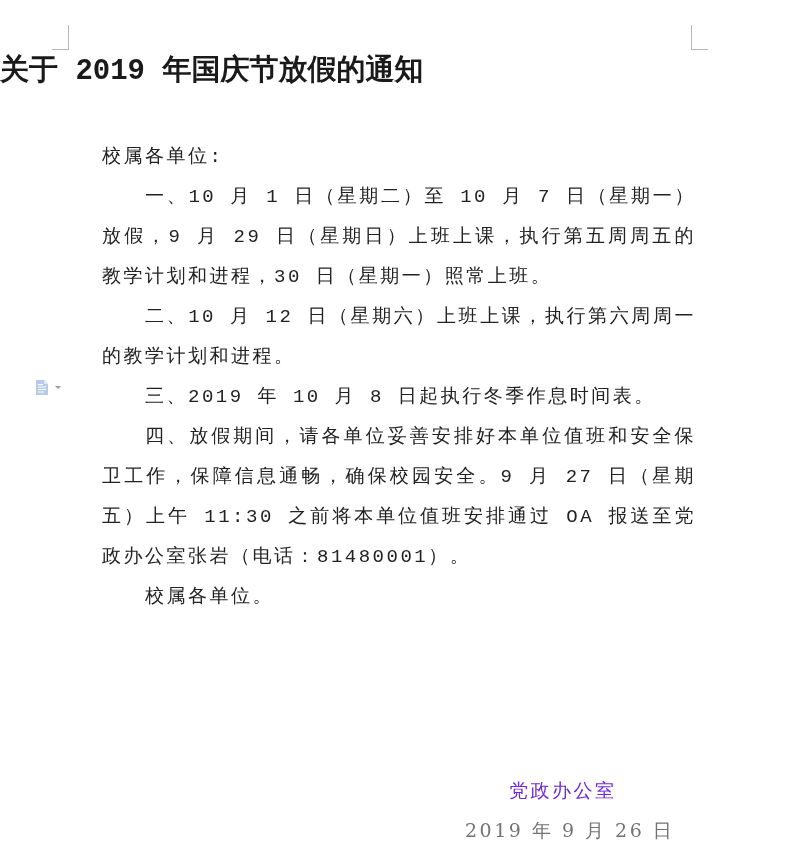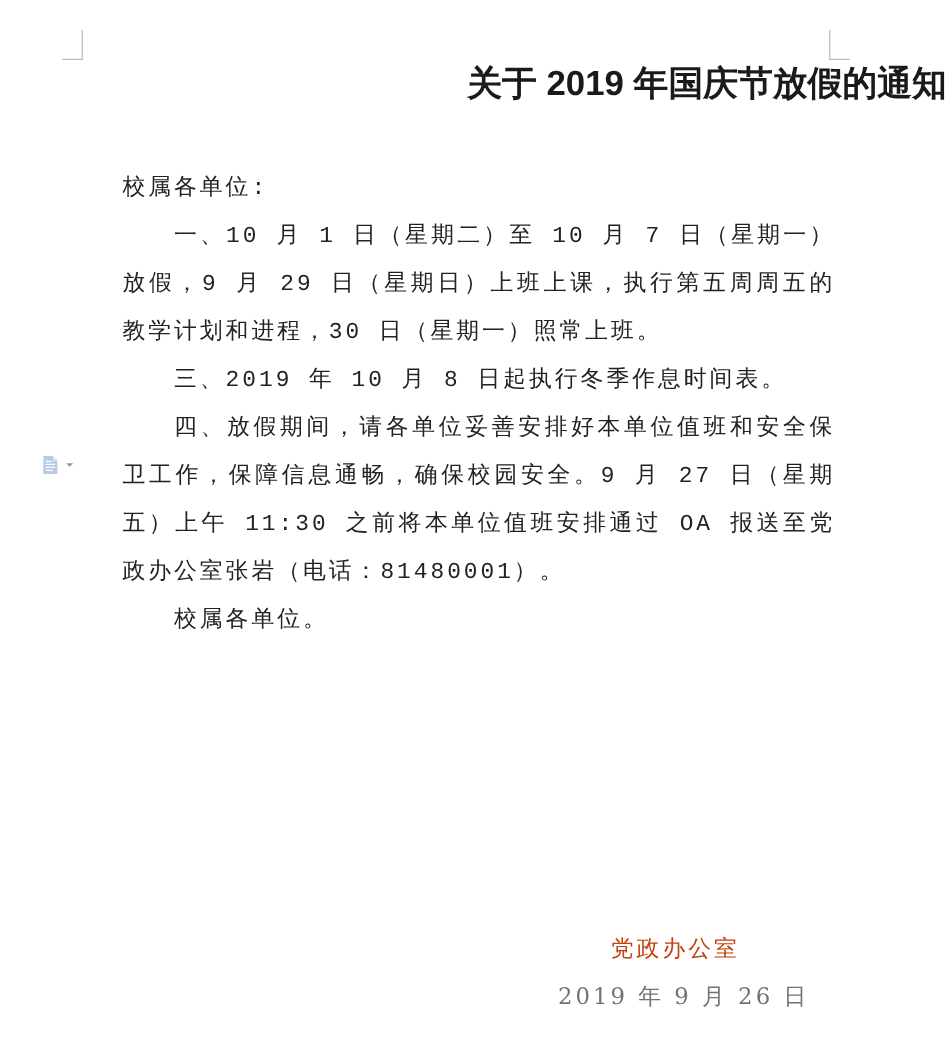--- a/index.html
+++ b/index.html
@@ -30,22 +30,22 @@
     .corner.tr {
       left: 691px;
       top: 25px;
       border-width: 0 0 1px 1px;
     }
     .title {
       position: absolute;
       left: 0;
       top: 50px;
       width: 789px;
-      text-align: right;
-      font-family: Liberation Sans, sans-serif;
+      text-align: left;
+      font-family: Liberation Mono, monospace;
       font-weight: bold;
       font-size: 29px;
       color: #1a1a1a;
       letter-spacing: 0px;
     }
     .body-text {
       position: absolute;
       left: 102px;
       top: 137px;
       width: 594px;
@@ -59,21 +59,21 @@
       margin: 0;
       font-family: Liberation Mono, monospace;
     }
     .indent {
       text-indent: 43px;
     }
     .sig {
       position: absolute;
       font-size: 19px;
       letter-spacing: 2.5px;
-      color: #c2410c;
+      color: #6d28d9;
     }
     .sig.org {
       left: 509px;
       top: 778px;
     }
     .sig.date {
       left: 465px;
       top: 818px;
       color: #737373;
     }
@@ -104,20 +104,21 @@
 <body>
 
 <div class="corner tl"></div>
 <div class="corner tr"></div>
 
 <div class="title">关于 2019 年国庆节放假的通知</div>
 
 <div class="body-text">
   <p>校属各单位:</p>
   <p class="indent">一、10 月 1 日（星期二）至 10 月 7 日（星期一）放假，9 月 29 日（星期日）上班上课，执行第五周周五的教学计划和进程，30 日（星期一）照常上班。</p>
+  <p class="indent">二、10 月 12 日（星期六）上班上课，执行第六周周一的教学计划和进程。</p>
   <p class="indent">三、2019 年 10 月 8 日起执行冬季作息时间表。</p>
   <p class="indent">四、放假期间，请各单位妥善安排好本单位值班和安全保卫工作，保障信息通畅，确保校园安全。9 月 27 日（星期五）上午 11:30 之前将本单位值班安排通过 OA 报送至党政办公室张岩（电话：81480001）。</p>
   <p class="indent">校属各单位。</p>
 </div>
 
 <div class="sig org">党政办公室</div>
 <div class="sig date">2019 年 9 月 26 日</div>
 
 <div class="side-widget">
   <span class="doc-icon">

